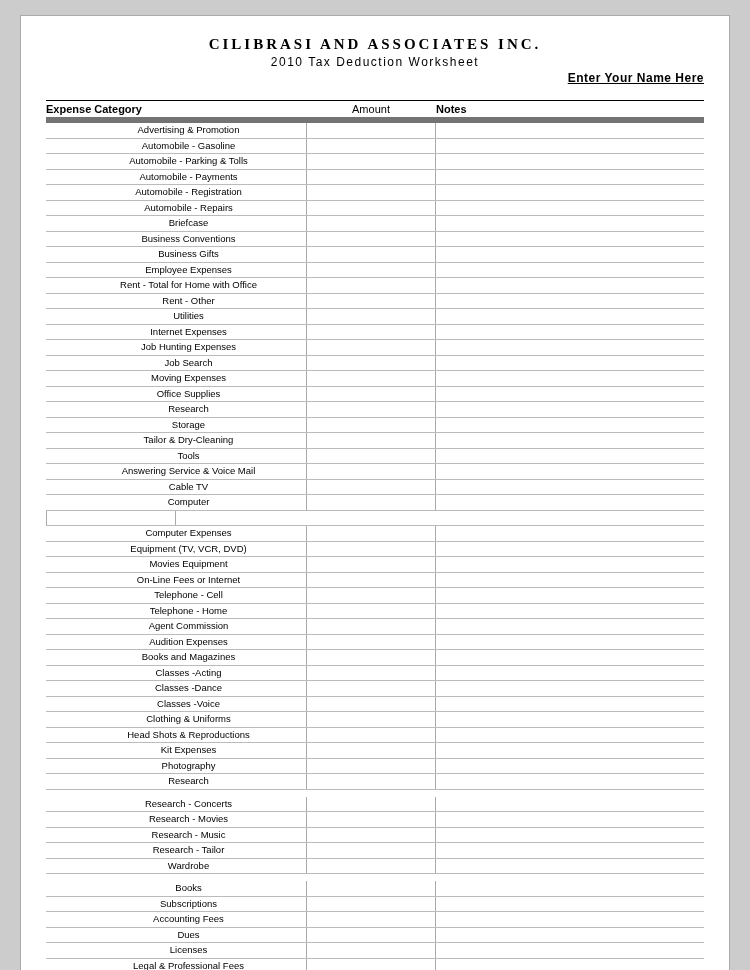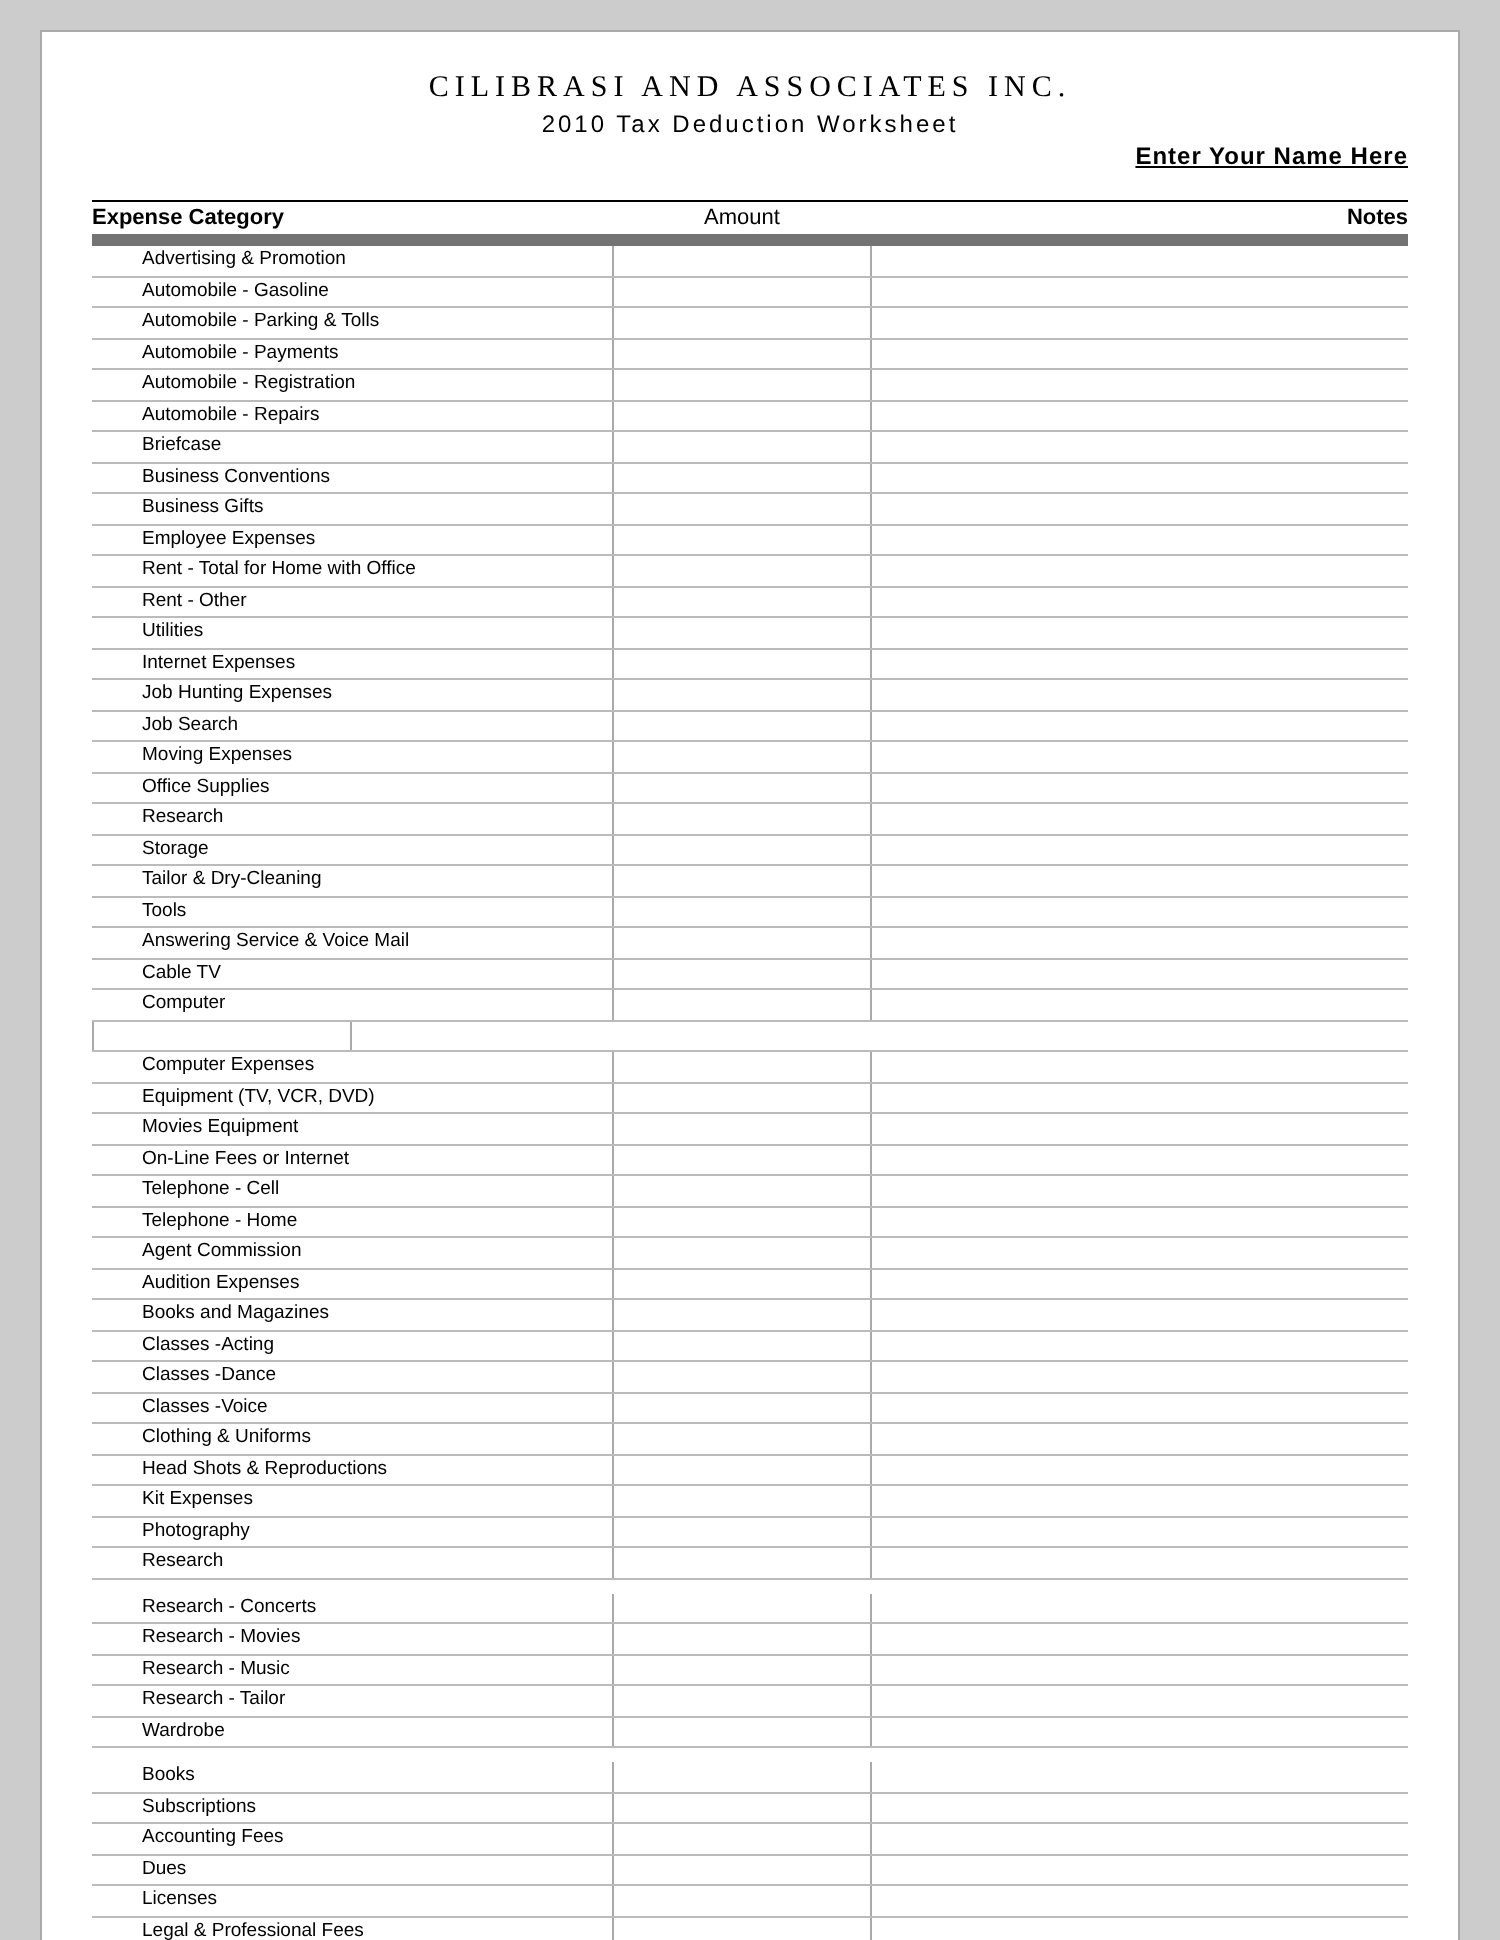--- a/index.html
+++ b/index.html
@@ -19,21 +19,21 @@
       padding: 20px 25px 30px 25px;
       border: 1px solid #aaa;
       position: relative;
     }
     .header {
       text-align: center;
       margin-bottom: 4px;
     }
     .company-name {
       font-size: 15px;
-      font-weight: normal;
+      font-weight: bold;
       letter-spacing: 3px;
       text-transform: uppercase;
       font-family: Georgia, serif;
     }
     .worksheet-title {
       font-size: 12px;
       font-weight: normal;
       letter-spacing: 1.5px;
       text-transform: capitalize;
       margin-top: 2px;
@@ -63,33 +63,34 @@
     .col-amount {
       width: 130px;
       font-size: 11px;
       font-weight: normal;
       text-align: center;
     }
     .col-notes {
       flex: 1;
       font-size: 11px;
       font-weight: bold;
-      text-align: right;
+      text-align: left;
     }
     .expense-row {
       display: flex;
       border-bottom: 0.5px solid #bbb;
       min-height: 14.5px;
       align-items: center;
     }
     .row-label {
       width: 260px;
       font-size: 9.5px;
       padding-left: 25px;
       line-height: 14px;
+      text-align: center;
     }
     .row-amount-box {
       width: 130px;
       border-left: 1px solid #aaa;
       border-right: 1px solid #aaa;
       height: 100%;
       min-height: 14.5px;
     }
     .row-notes-box {
       flex: 1;

